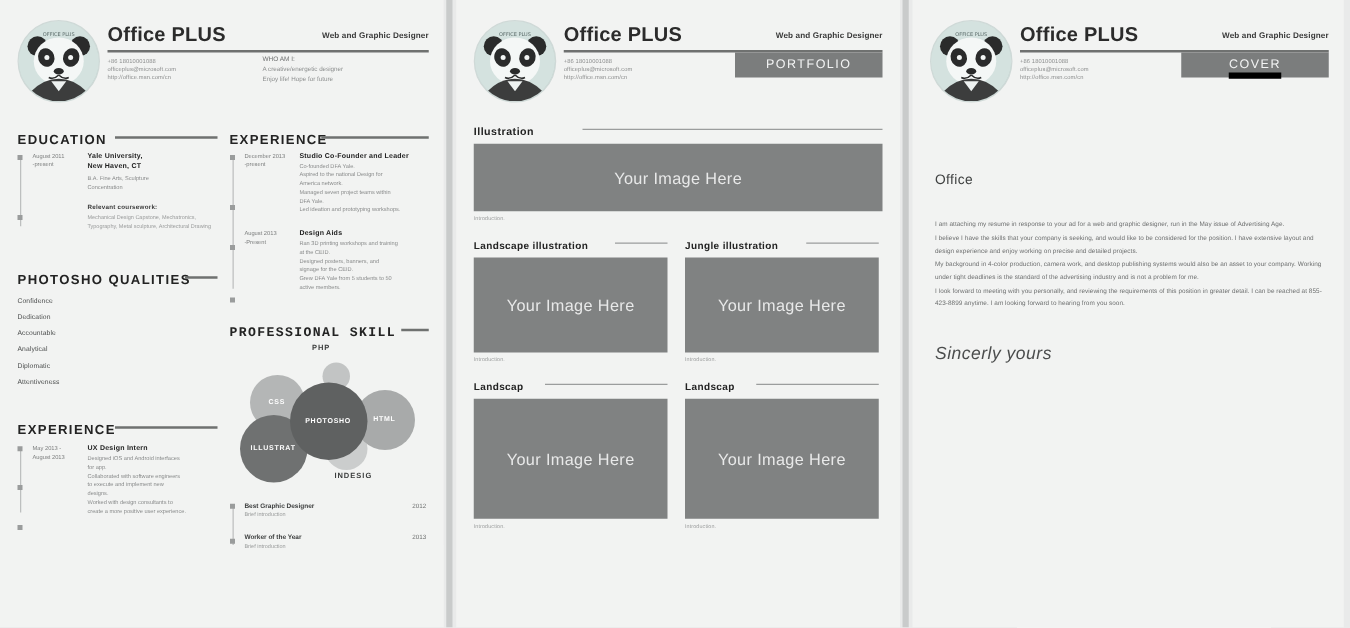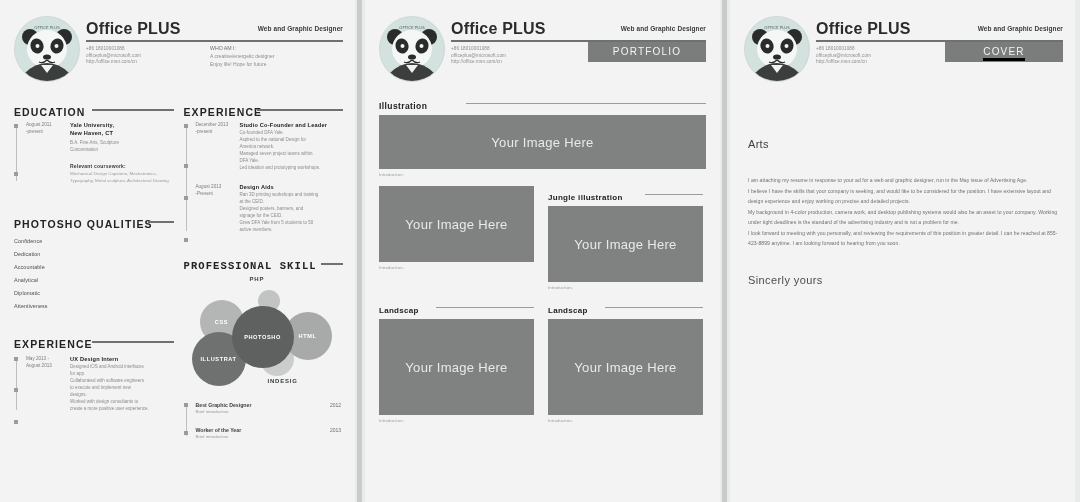--- a/index.html
+++ b/index.html
@@ -39,21 +39,21 @@
   }
   .rule{
     position:absolute;left:0;right:0;top:22px;height:2px;background:#6f7170;
   }
   .contact{position:absolute;left:72px;top:32px;line-height:1.45;}
   .contact div{font-size:4.6px;color:#8b8d8d;letter-spacing:.1px;}
   .badge{
     position:absolute;right:0;top:28px;width:118px;height:20px;background:#7b7d7d;
     color:#f3f4f4;font-size:10px;letter-spacing:1.2px;text-align:center;line-height:20px;
   }
-  .badge.u span{border-bottom:3px solid #000000;padding-bottom:1px;}
+  .badge.u span{border-bottom:5px solid #000000;padding-bottom:1px;}
 
   
   .sect{position:relative;margin:0 0 6px 0;height:14px;}
   .sect .t{font-size:10.5px;font-weight:700;color:#232323;letter-spacing:1.1px;display:inline-block;}
   .sect .ln{position:absolute;right:0;bottom:5px;height:2px;background:#6f7170;}
 
   
   .cols{display:flex;gap:10px;}
   .col{width:163px;margin-top:16px;}
 
@@ -92,21 +92,21 @@
   
   .ph{background:#808282;color:#e8e9e9;display:flex;align-items:center;justify-content:center;
       font-size:13px;letter-spacing:.3px;font-weight:400;}
   .cap{font-size:4.3px;color:#9b9d9d;margin-top:3px;letter-spacing:.1px;}
   .grid2{display:flex;gap:14px;}
   .half{width:155px;}
 
   
   .hello{font-size:11px;color:#3f4141;margin:52px 0 26px 4px;letter-spacing:.3px;}
   .ltr p{font-size:5.1px;color:#6e7070;line-height:1.95;margin:0 0 1px 4px;letter-spacing:.05px;}
-  .sig{font-size:11px;color:#4b4d4d;margin:26px 0 0 4px;letter-spacing:.4px;}
+  .sig{font-size:14px;color:#4b4d4d;margin:26px 0 0 4px;letter-spacing:.4px;font-style:italic;}
   .sig2{font-size:8.5px;color:#4b4d4d;margin:18px 0 0 4px;letter-spacing:.2px;}
 </style>
 </head>
 <body>
 
 <div class="stage">
 
   <div class="page p1">
 
     <div class="hdr">
@@ -359,20 +359,24 @@
       <span class="t" style="font-size:8.5px;letter-spacing:.4px;">Illustration</span>
       <span class="ln" style="width:240px;height:1px;background:#9b9d9d;"></span>
     </div>
     <div class="ph" style="width:100%;height:54px;">
       <span>Your Image Here</span>
     </div>
     <div class="cap">Introduction.</div>
 
     <div class="grid2" style="margin-top:9px;">
       <div class="half">
+        <div class="sect">
+          <span class="t" style="font-size:8px;letter-spacing:.3px;">Landscape illustration</span>
+          <span class="ln" style="width:42px;height:1px;background:#9b9d9d;"></span>
+        </div>
         <div class="ph" style="width:100%;height:76px;">
           <span>Your Image Here</span>
         </div>
         <div class="cap">Introduction.</div>
       </div>
       <div class="half">
         <div class="sect">
           <span class="t" style="font-size:8px;letter-spacing:.3px;">Jungle illustration</span>
           <span class="ln" style="width:58px;height:1px;background:#9b9d9d;"></span>
         </div>
@@ -440,21 +444,21 @@
       <div class="contact">
         <div>+86  18010001088</div>
         <div>officeplus@microsoft.com</div>
         <div>http://office.msn.com/cn</div>
       </div>
       <div class="badge u">
         <span>COVER</span>
       </div>
     </div>
 
-    <div class="hello">Arts</div>
+    <div class="hello">Office</div>
 
     <div class="ltr">
       <p>I  am  attaching my resume in  response to your ad  for a web and  graphic  designer,  run  in  the May issue of Advertising Age.</p>
       <p>I  believe I  have the skills that your company is  seeking, and would like  to  be considered for the position. I  have extensive layout and design experience and enjoy working on precise and detailed projects.</p>
       <p>My background in 4-color production, camera work, and desktop publishing systems would also be an asset to your company. Working under tight deadlines is  the standard of the advertising industry and is  not a problem for me.</p>
       <p>I  look  forward  to meeting with you personally, and reviewing the requirements of this position in greater detail. I can be reached at 855-423-8899 anytime.   I  am looking forward to hearing from you soon.</p>
     </div>
 
     <div class="sig">Sincerly yours</div>
   </div>

